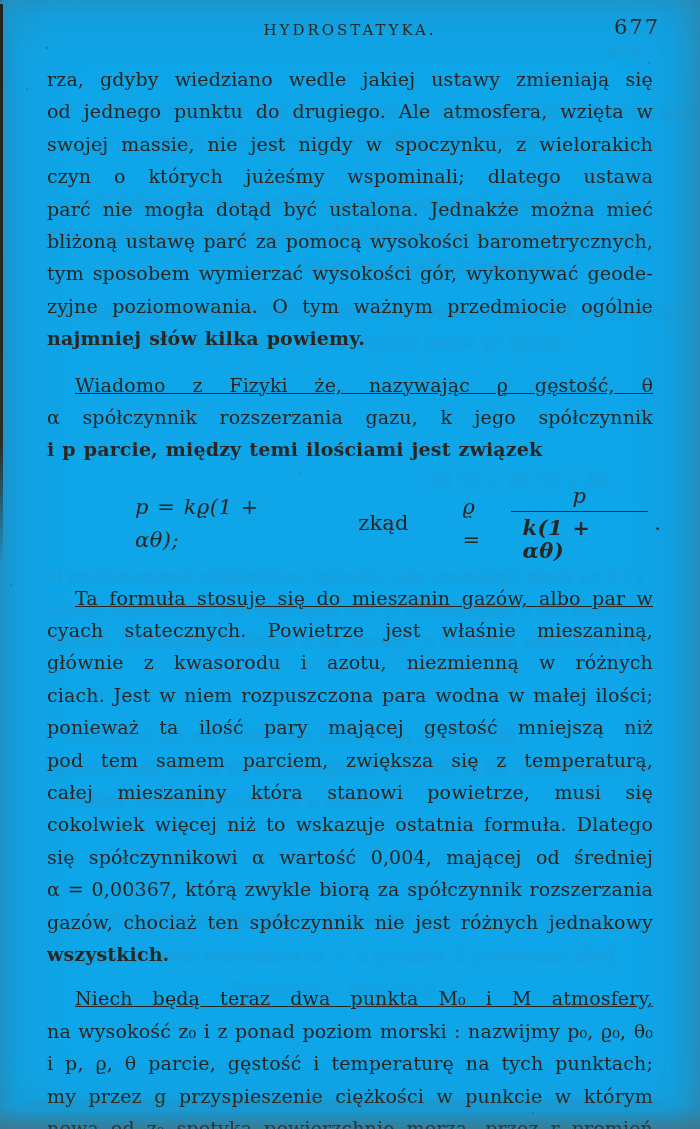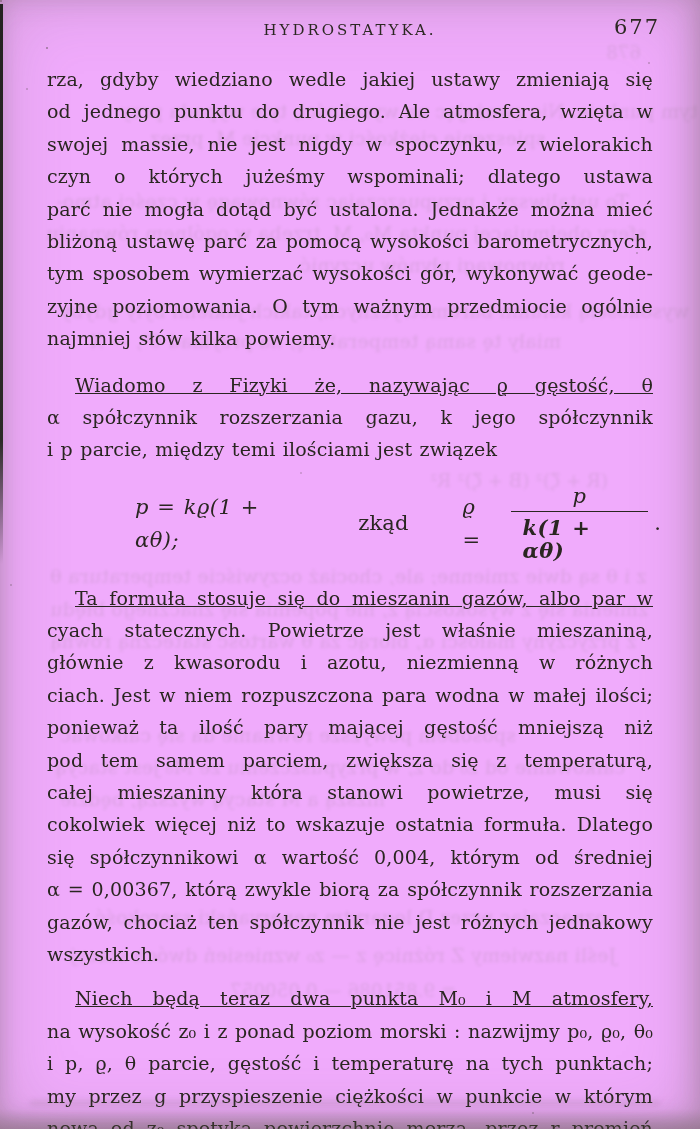--- a/index.html
+++ b/index.html
@@ -1,18 +1,18 @@
 <!DOCTYPE html>
 <html><head>
 <meta charset="utf-8">
 <style>
   html,body { margin:0; padding:0; background:#555; }
   .page {
     position:relative; width:700px; height:1129px; overflow:hidden;
-    background:#f0abfc;
+    background:#0ea5e9;
     font-family:"DejaVu Serif", serif;
     color:#2a2621;
     box-shadow: inset 0 0 70px rgba(100,94,82,.22), inset -14px 0 30px rgba(100,94,82,.12), inset 0 -10px 22px rgba(90,85,75,.25);
   }
   .edge-left {
     position:absolute; left:0; top:4px; width:3px; height:560px;
     background:linear-gradient(to bottom, #23221f 0%, #2b2a26 78%, rgba(43,42,38,0) 100%);
   }
   .running-head {
     position:absolute; top:21px; left:0; width:100%;
@@ -24,21 +24,21 @@
     font-size:21px; letter-spacing:2px; color:#2c2822;
   }
   .body-text {
     position:absolute; top:55px; left:39px; width:622px;
     font-size:19px; line-height:32.4px; letter-spacing:.15px; word-spacing:1.2px;
   }
   .paragraph { margin:8px; }
   .flow-a .paragraph:nth-child(2) { margin-top:14px; }
   .flow-b .paragraph:nth-child(2) { margin-top:12px; }
   .line { text-align:justify; text-align-last:justify; height:32.4px; overflow:hidden; }
-  .line.end { text-align-last:left; }
+  .line.end { text-align-last:left;font-weight:bold; }
   .paragraph.indent .line:first-child { text-indent:28px;text-decoration:underline; }
   .formula-row {
     position:relative; height:100px; display:flex; align-items:center;
     padding-left:96px; font-size:21px; margin:2px 0 4px 0;
   }
   .math { font-style:italic; letter-spacing:.5px; }
   .connector { font-style:normal; margin-left:52px; }
   .rhs { margin-left:54px; display:inline-flex; align-items:center; }
   .frac { display:inline-flex; flex-direction:column; align-items:center; margin-left:10px; }
   .frac .num { padding:0 12px 3px; line-height:1.1; }
@@ -134,21 +134,21 @@
     <div class="flow-b">
         <div class="paragraph indent">
           <div class="line">Ta formuła stosuje się do mieszanin gazów, albo par w propor-</div>
           <div class="line">cyach statecznych. Powietrze jest właśnie mieszaniną, złożoną</div>
           <div class="line">głównie z kwasorodu i azotu, niezmienną w różnych wysokoś-</div>
           <div class="line">ciach. Jest w niem rozpuszczona para wodna w małej ilości; ale,</div>
           <div class="line">ponieważ ta ilość pary mającej gęstość mniejszą niż powietrze,</div>
           <div class="line">pod tem samem parciem, zwiększa się z temperaturą, gęstość</div>
           <div class="line">całej mieszaniny która stanowi powietrze, musi się zmniejszać</div>
           <div class="line">cokolwiek więcej niż to wskazuje ostatnia formuła. Dlatego daje</div>
-          <div class="line">się spółczynnikowi α wartość 0,004, którym od średniej</div>
+          <div class="line">się spółczynnikowi α wartość 0,004, mającej od średniej</div>
           <div class="line">α = 0,00367, którą zwykle biorą za spółczynnik rozszerzania</div>
           <div class="line">gazów, chociaż ten spółczynnik nie jest różnych jednakowy dla</div>
           <div class="line end">wszystkich.</div>
         </div>
         <div class="paragraph indent">
           <div class="line">Niech będą teraz dwa punkta M₀ i M atmosfery, wzniesione</div>
           <div class="line">na wysokość z₀ i z ponad poziom morski : nazwijmy p₀, ϱ₀, θ₀</div>
           <div class="line">i p, ϱ, θ parcie, gęstość i temperaturę na tych punktach; oznacz-</div>
           <div class="line">my przez g przyspieszenie ciężkości w punkcie w którym pio-</div>
           <div class="line">nowa od z₀ spotyka powierzchnię morza, przez r promień ziemi</div>

